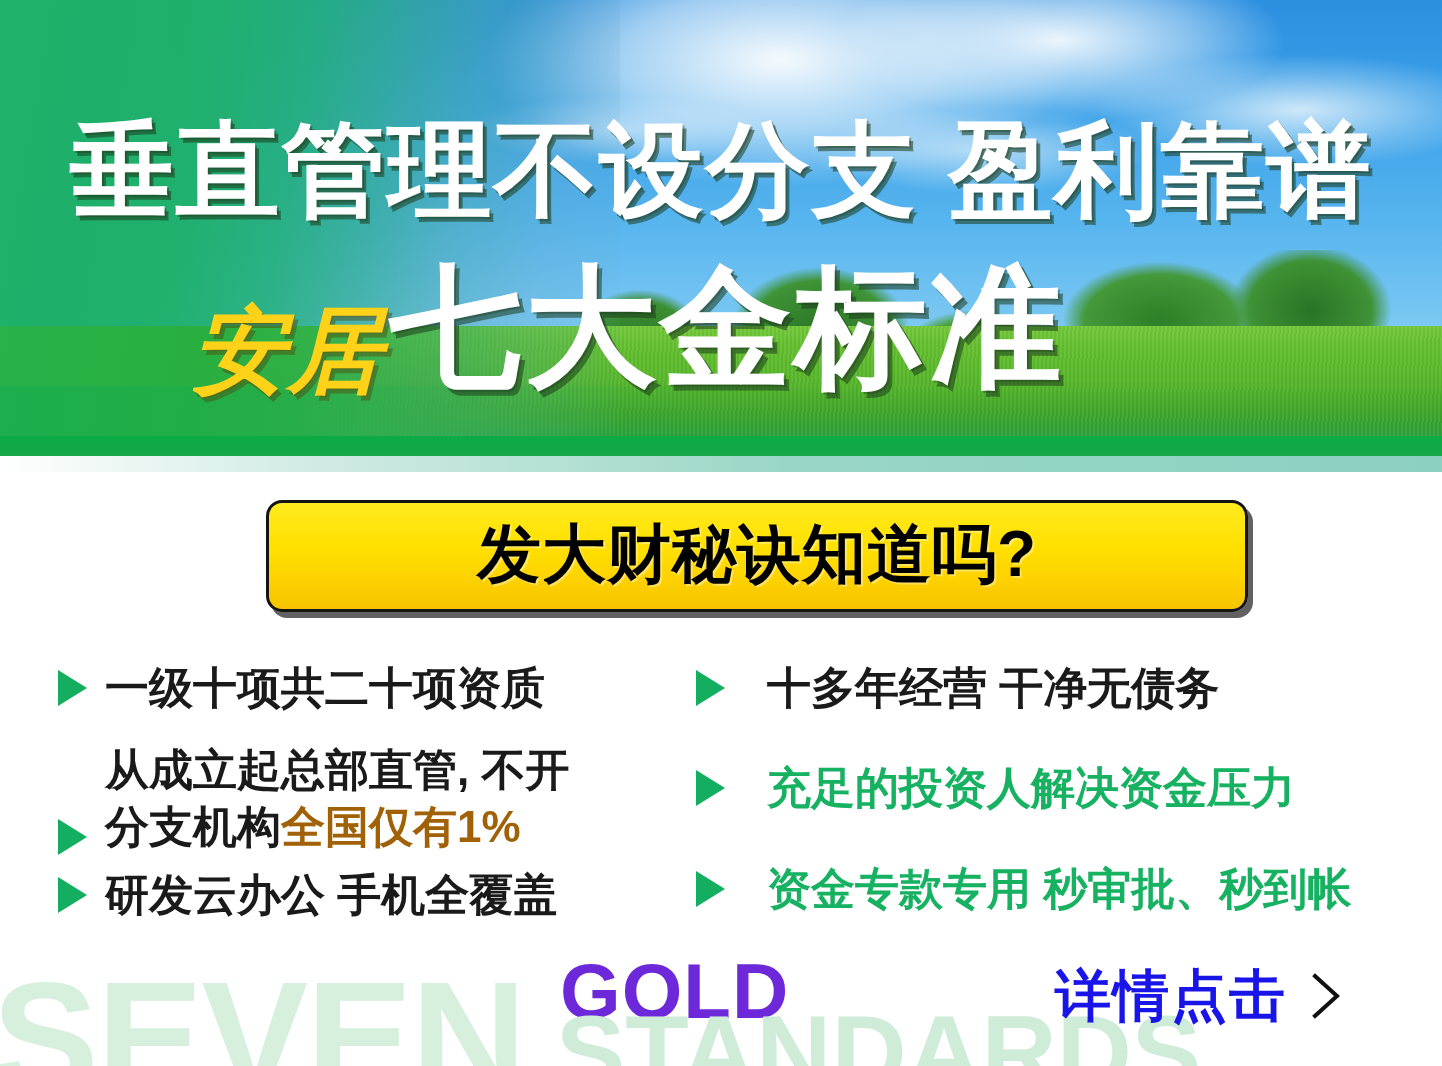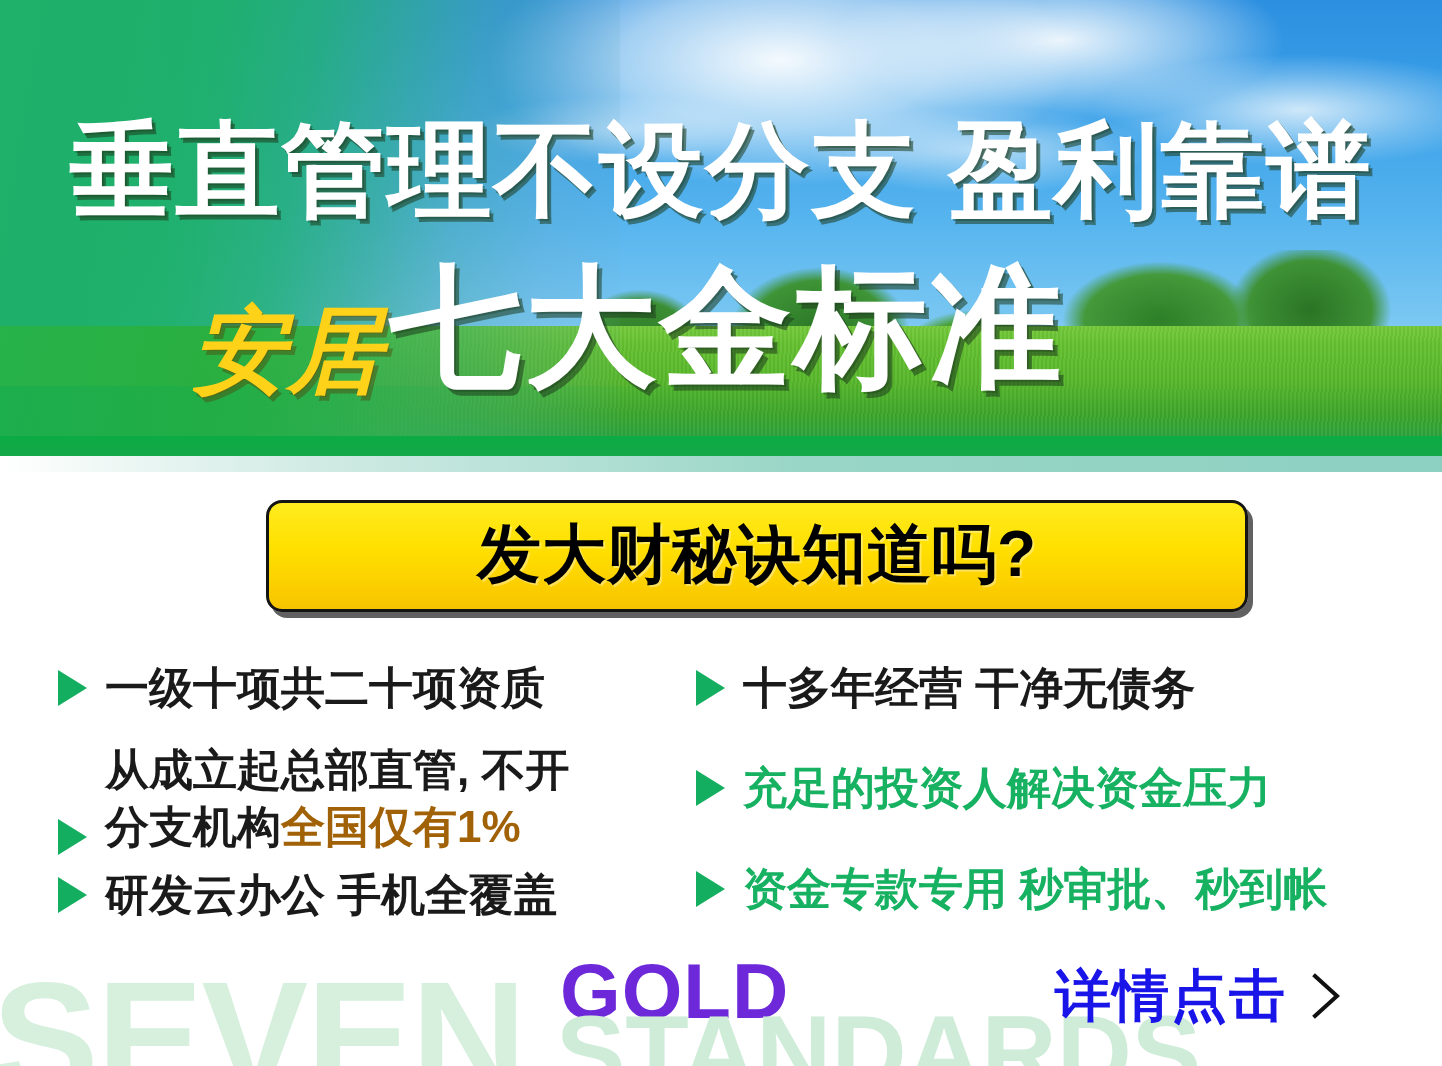--- a/index.html
+++ b/index.html
@@ -105,21 +105,21 @@
   .col-right { left:696px; width:700px; }
   .feat { display:flex; align-items:flex-start; margin-bottom:26px; }
   .tri {
     width:0; height:0; flex:0 0 auto;
     border-top:18px solid transparent; border-bottom:18px solid transparent;
     border-left:29px solid #13ae5f; margin-top:10px; margin-right:18px;
   }
   .feat-text { font-size:44px; line-height:1.28; font-weight:700; color:#1a1a1a; letter-spacing:0px; }
   .feat-text .green { color:#a16207; }
   .feat.green-line .feat-text { color:#17b162; }
-  .col-right .feat { margin-bottom:44px; }
+  .col-right .feat { margin-bottom:44px;gap:24px; }
   .col-left .feat.f2 { margin-bottom:12px;align-items:flex-end; }
 
   
   .wm { position:absolute; pointer-events:none; font-weight:700; line-height:1; white-space:nowrap; }
   .wm-seven { left:-8px; top:958px; font-size:160px; color:#d7f0de; letter-spacing:-2px; }
   .wm-gold { left:560px; top:952px; font-size:78px; color:#6d28d9; letter-spacing:1px; }
   .wm-standards { left:556px; top:1000px; font-size:104px; color:#cfecd9; letter-spacing:0px; }
 
   
   .cta { position:absolute; left:1055px; top:968px; display:flex; align-items:center; }

